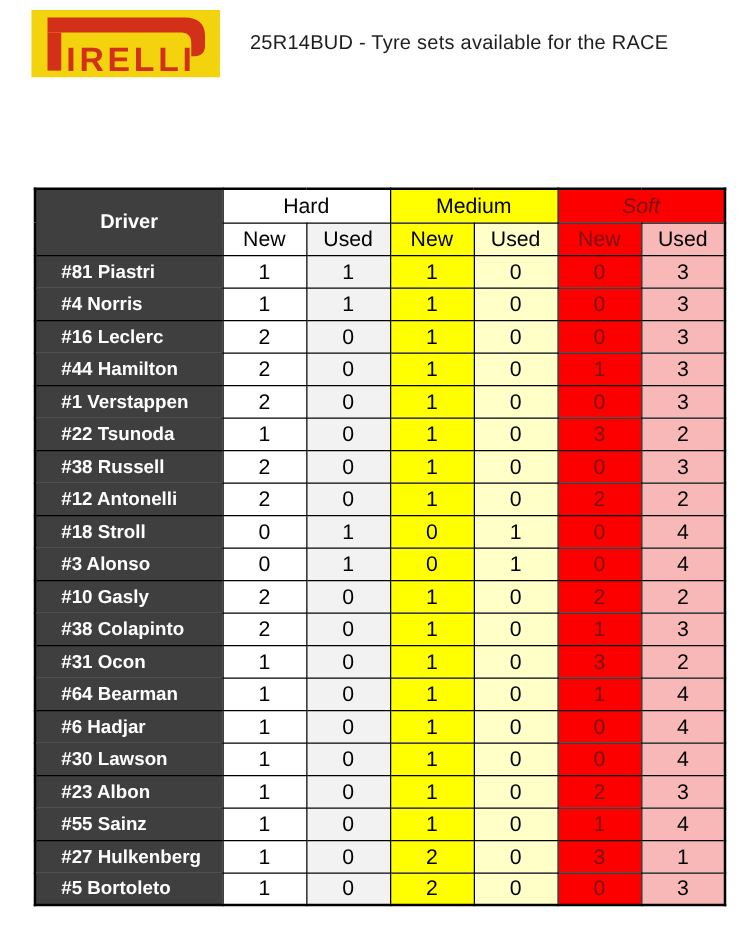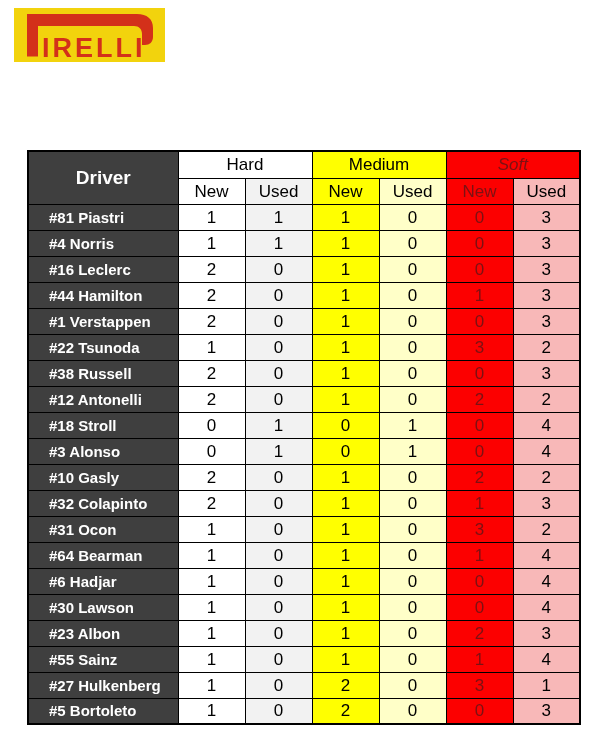--- a/index.html
+++ b/index.html
@@ -7,21 +7,21 @@
   body {
     width: 605px;
     height: 750px;
     background: #ffffff;
     font-family: "Liberation Sans", sans-serif;
     overflow: hidden;
   }
   .page-header {
     display: flex;
     align-items: center;
-    margin: 8px 0 0 14px;
+    margin: 8px 0 0 25px;
     height: 54px;
   }
   .logo {
     width: 151px;
     height: 54px;
     flex: 0 0 auto;
   }
   .logo svg { width: 100%; height: 100%; display: block; }
   .page-title {
     margin: 0 0 0 24px;
@@ -45,21 +45,21 @@
     font-weight: 400;
     line-height: 1;
     overflow: hidden;
     white-space: nowrap;
   }
   .tyre-table thead tr:first-child th { height: 27px; }
   th.driver-h {
     background: var(--driver-cell-bg, #3f3f3f);
     color: #ffffff;
     font-weight: bold;
-    font-size: 19px;
+    font-size: 16px;
   }
   th.hard-h  { background: var(--hard-new-bg, #ffffff); }
   th.med-h   { background: var(--medium-bg, #ffff00); }
   th.soft-h  { background: var(--soft-bg, #fc0000); color: var(--soft-text, #7c1113); font-style: italic; }
   .tyre-table .hard-new  { background: var(--hard-new-bg, #ffffff); }
   .tyre-table .hard-used { background: var(--hard-used-bg, #f2f2f2); }
   .tyre-table .med-new   { background: var(--medium-bg, #ffff00); }
   .tyre-table .med-used  { background: var(--medium-used-bg, #ffffc8); }
   .tyre-table .soft-new  { background: var(--soft-bg, #fc0000); color: var(--soft-text, #7c1113); }
   .tyre-table .soft-used { background: var(--soft-used-bg, #f8b8b8); }
@@ -78,20 +78,21 @@
 <div class="page">
   <header class="page-header">
     <div class="logo" role="img" aria-label="PIRELLI">
       <svg viewBox="0 0 302 108" preserveAspectRatio="none">
         <rect x="0" y="0" width="302" height="108" fill="#F2D30D"></rect>
         <path d="M26,12 L246,12 C266,12 278,22 278,40 L278,58 C278,68 271,74 262,74 L256,74 L256,52 C256,42 250,36 240,36 L26,36 Z" fill="#D3301A"></path>
         <rect x="26" y="36" width="22" height="61" fill="#D3301A"></rect>
         <text x="56" y="97" font-size="54" font-weight="bold" fill="#D3301A" letter-spacing="6" font-family="Liberation Sans, sans-serif">IRELLI</text>
       </svg>
     </div>
+    <h1 class="page-title">25R14BUD - Tyre sets available for the RACE</h1>
   </header>
 
   <table class="tyre-table">
     <colgroup>
       <col style="width:150px">
       <col style="width:67px">
         <col style="width:67px">
       <col style="width:67px">
         <col style="width:67px">
       <col style="width:67px">
@@ -207,21 +208,21 @@
         <tr>
           <td class="driver">#10 Gasly</td>
           <td class="hard-new">2</td>
           <td class="hard-used">0</td>
           <td class="med-new">1</td>
           <td class="med-used">0</td>
           <td class="soft-new">2</td>
           <td class="soft-used">2</td>
         </tr>
         <tr>
-          <td class="driver">#32 Colapinto</td>
+          <td class="driver">#38 Colapinto</td>
           <td class="hard-new">2</td>
           <td class="hard-used">0</td>
           <td class="med-new">1</td>
           <td class="med-used">0</td>
           <td class="soft-new">1</td>
           <td class="soft-used">3</td>
         </tr>
         <tr>
           <td class="driver">#31 Ocon</td>
           <td class="hard-new">1</td>

